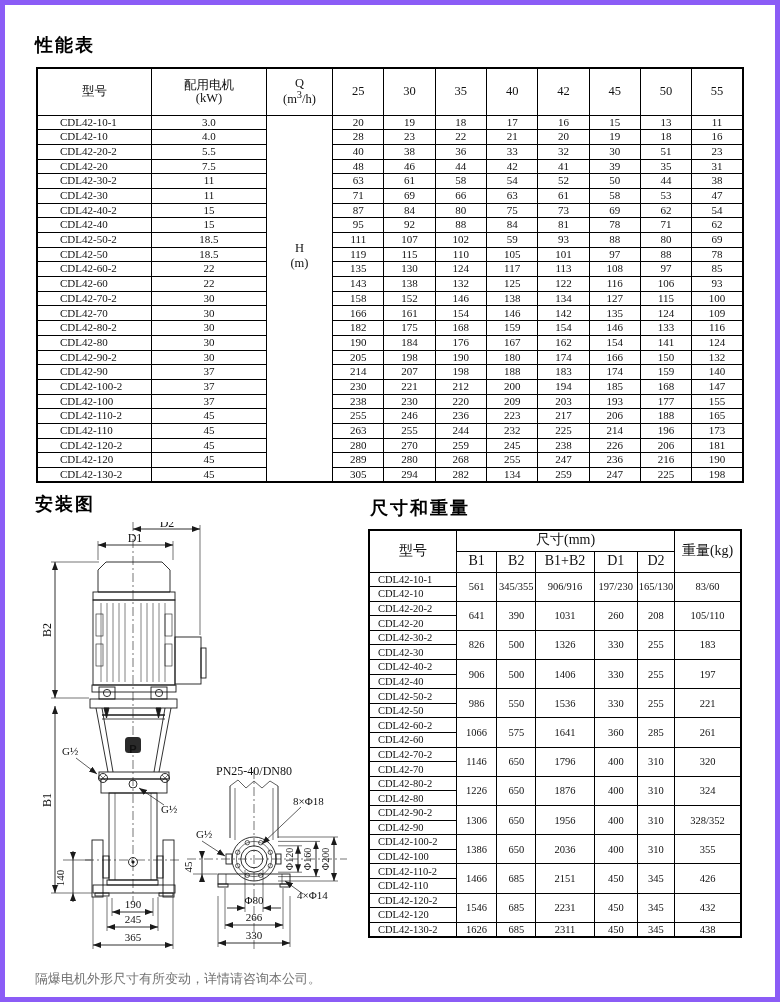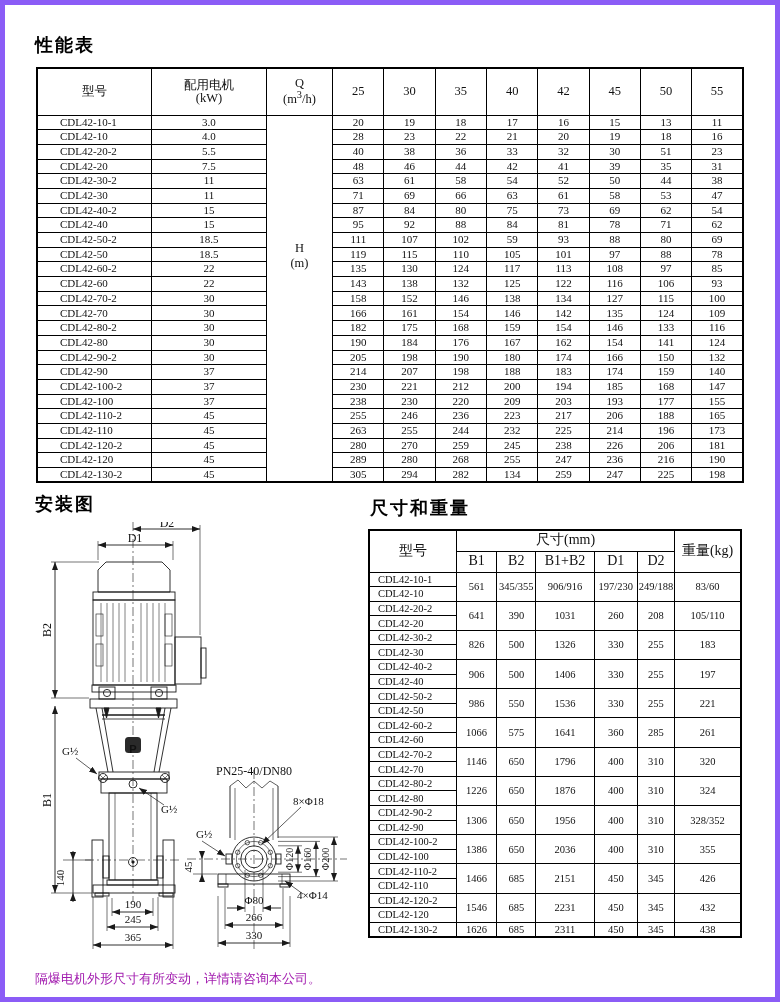--- a/index.html
+++ b/index.html
@@ -23,21 +23,21 @@
   table.dims th,table.dims td{border:1px solid #000;padding:0;text-align:center;
         font-size:10.5px;line-height:1.05;font-weight:normal;overflow:hidden;white-space:nowrap;}
   table.dims thead tr{height:21px;}
   table.dims thead th{font-size:14px;}
   table.dims tbody tr{height:14.6px;}
   table.dims td.model{text-align:left;padding-left:8px;}
   
   .diagram{position:absolute;left:30px;top:517px;}
   .diagram text{font-family:"Liberation Serif",serif;font-size:11px;fill:#111;}
   .diagram text.big{font-size:12px;}
-  .footer-note{position:absolute;left:30px;top:965px;font-size:13px;color:#a21caf;}
+  .footer-note{position:absolute;left:30px;top:965px;font-size:13px;color:#737373;}
 </style>
 </head>
 <body>
 
 <div class="page">
 
   <div class="sec-title" style="left:30px;top:28px;">性能表</div>
   <div class="sec-title" style="left:30px;top:487px;">安装图</div>
   <div class="sec-title" style="left:365px;top:491px;text-align:right;">尺寸和重量</div>
 
@@ -589,21 +589,21 @@
           <th>D2</th>
         </tr>
     </thead>
     <tbody>
         <tr>
           <td class="model">CDL42-10-1</td>
           <td rowspan="2">561</td>
           <td rowspan="2">345/355</td>
           <td rowspan="2">906/916</td>
           <td rowspan="2">197/230</td>
-          <td rowspan="2">249/188</td>
+          <td rowspan="2">165/130</td>
           <td rowspan="2">83/60</td>
         </tr>
         <tr>
           <td class="model">CDL42-10</td>
         </tr>
         <tr>
           <td class="model">CDL42-20-2</td>
           <td rowspan="2">641</td>
           <td rowspan="2">390</td>
           <td rowspan="2">1031</td>

